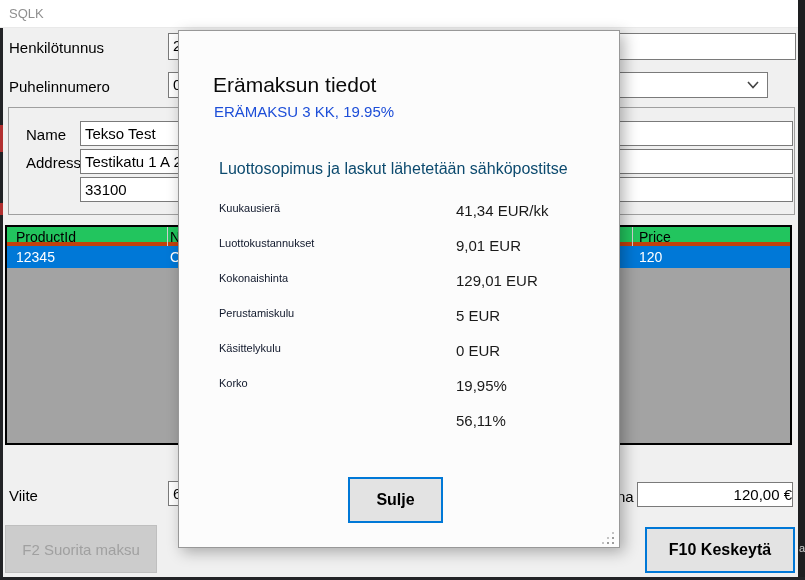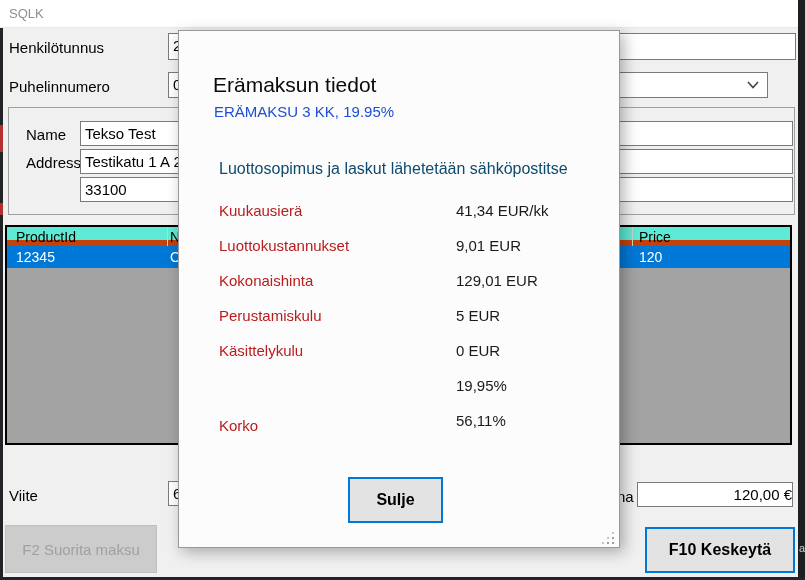--- a/index.html
+++ b/index.html
@@ -22,38 +22,38 @@
   .lbl { font-size:15px; color:#000; white-space:nowrap; }
   .tb { background:#ffffff; border:1px solid #7a7a7a; font-size:15px; color:#000; padding:2px 4px; line-height:20px; white-space:nowrap; overflow:hidden; }
 
   .groupbox { left:8px; top:107px; width:787px; height:108px; border:1px solid #9f9f9f; }
 
   .combo { left:380px; top:72px; width:388px; height:26px; background:#fff; border:1px solid #7a7a7a; }
   .combo svg { position:absolute; right:8px; top:8px; }
 
   
   .grid { left:5px; top:225px; width:787px; height:220px; border:2px solid #000; background:#a3a3a3; }
-  .grid-header { position:absolute; left:0; top:0; width:100%; height:19px; background:#5eead4; border-bottom:6px solid #c2410c;padding-left:47px; }
+  .grid-header { position:absolute; left:0; top:0; width:100%; height:19px; background:#22c55e; border-bottom:4px solid #c2410c;padding-left:47px; }
   .grid-header .cell { position:absolute; top:2px; font-size:14px; color:#000; }
   .grid-row { position:absolute; left:0; top:19px; width:100%; height:22px; background:#0078d7; }
   .grid-row .cell { position:absolute; top:3px; font-size:14px; color:#ffffff; }
   .col-div { position:absolute; top:0; width:1px; height:19px; background:#cfcfcf; }
   .c1 { left:9px; } .c2 { left:163px; } .c3 { left:632px; }
 
   .btn { display:flex; align-items:center; justify-content:center; font-size:16px; color:#000; background:#e1e1e1; border:1px solid #adadad; cursor:default; }
   .btn-focused { border:2px solid #0078d7; background:#e3e3e3;font-weight:bold; }
   .btn-disabled { background:#cccccc; border:1px solid #bfbfbf; color:#a0a0a0; }
 
   
   .dialog { left:178px; top:30px; width:442px; height:518px; background:#fcfcfc; border:1px solid #989898;
             box-shadow:4px 4px 14px rgba(0,0,0,.30); }
   .dlg-title { position:absolute; left:34px; top:42px; font-size:21px; color:#0a0a0a; }
   .dlg-subtitle { position:absolute; left:35px; top:72px; font-size:15px; color:#1d4ed8; }
   .dlg-note { position:absolute; left:40px; top:129px; font-size:16px; color:#0c4a6e; }
-  .dlg-row-label { position:absolute; left:40px; font-size:15px; color:#b91c1c; }
+  .dlg-row-label { position:absolute; left:40px; font-size:11px; color:#0f172a; }
   .dlg-row-value { position:absolute; left:277px; font-size:15px; color:#1a1a1a; }
   .dlg-close { position:absolute; left:169px; top:446px; width:95px; height:46px; }
   .grip { position:absolute; left:423px; top:501px; width:2px; height:2px;
           box-shadow:10px 10px 0 0 #9d9d9d, 5px 10px 0 0 #9d9d9d, 10px 5px 0 0 #9d9d9d,
                      0 10px 0 0 #c4c4c4, 10px 0 0 0 #c4c4c4, 5px 5px 0 0 #c4c4c4; }
   .right-align { text-align:right; }
 </style>
 </head>
 <body>
 
@@ -123,20 +123,20 @@
 
   <span class="dlg-row-label" style="top:241px;">Kokonaishinta</span>
   <span class="dlg-row-value" style="top:241px;">129,01 EUR</span>
 
   <span class="dlg-row-label" style="top:276px;">Perustamiskulu</span>
   <span class="dlg-row-value" style="top:276px;">5 EUR</span>
 
   <span class="dlg-row-label" style="top:311px;">Käsittelykulu</span>
   <span class="dlg-row-value" style="top:311px;">0 EUR</span>
 
-  <span class="dlg-row-label" style="top:346px;margin-top:40px;">Korko</span>
+  <span class="dlg-row-label" style="top:346px;">Korko</span>
   <span class="dlg-row-value" style="top:346px;">19,95%</span>
 
   <span class="dlg-row-value" style="top:381px;">56,11%</span>
 
   <div class="btn btn-focused dlg-close">Sulje</div>
   <div class="grip"></div>
 </div>
 
 </body></html>

